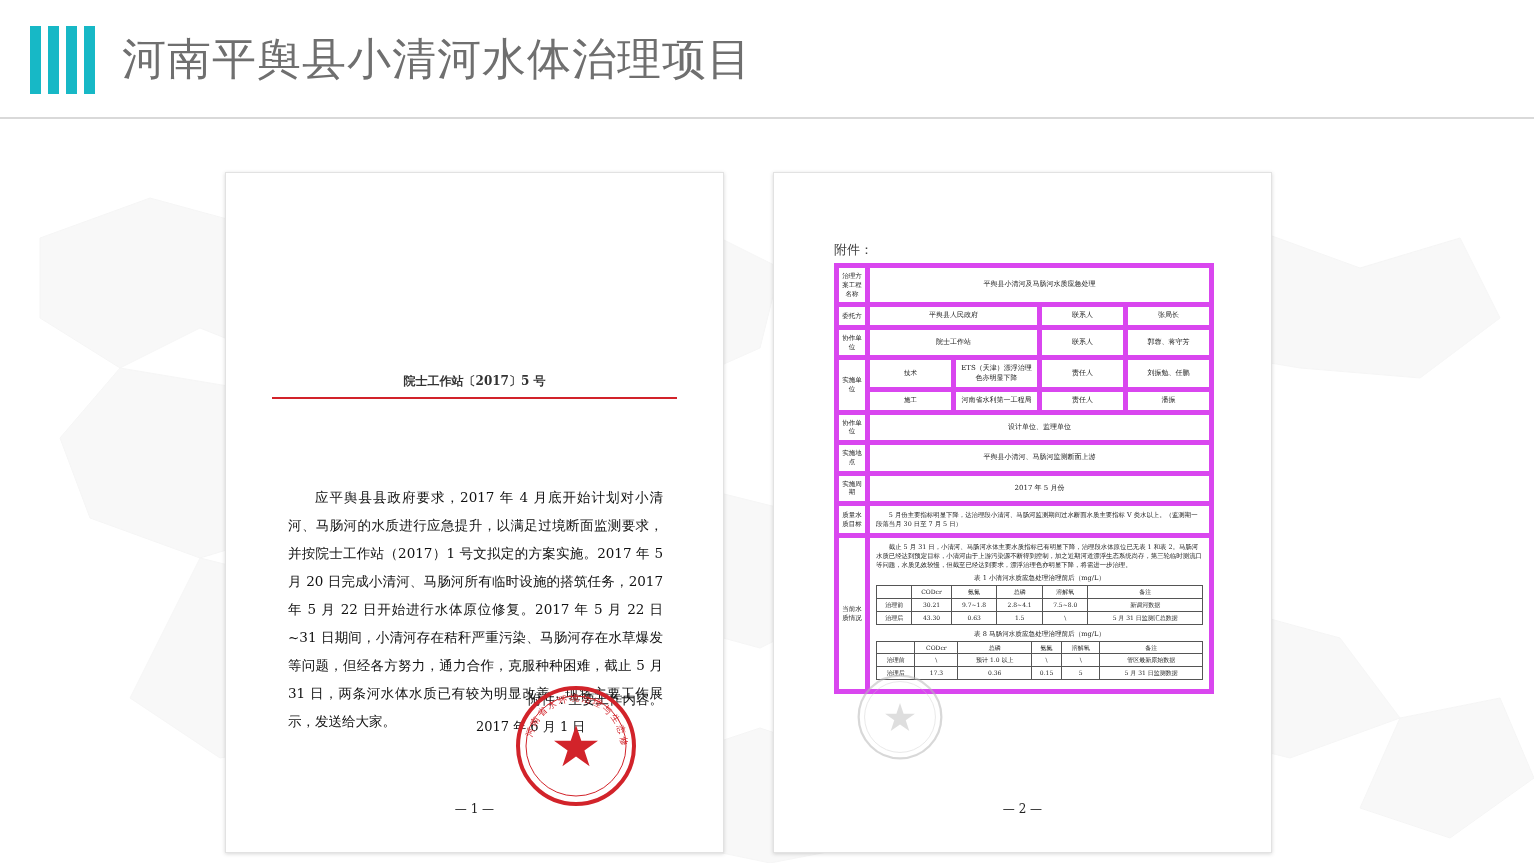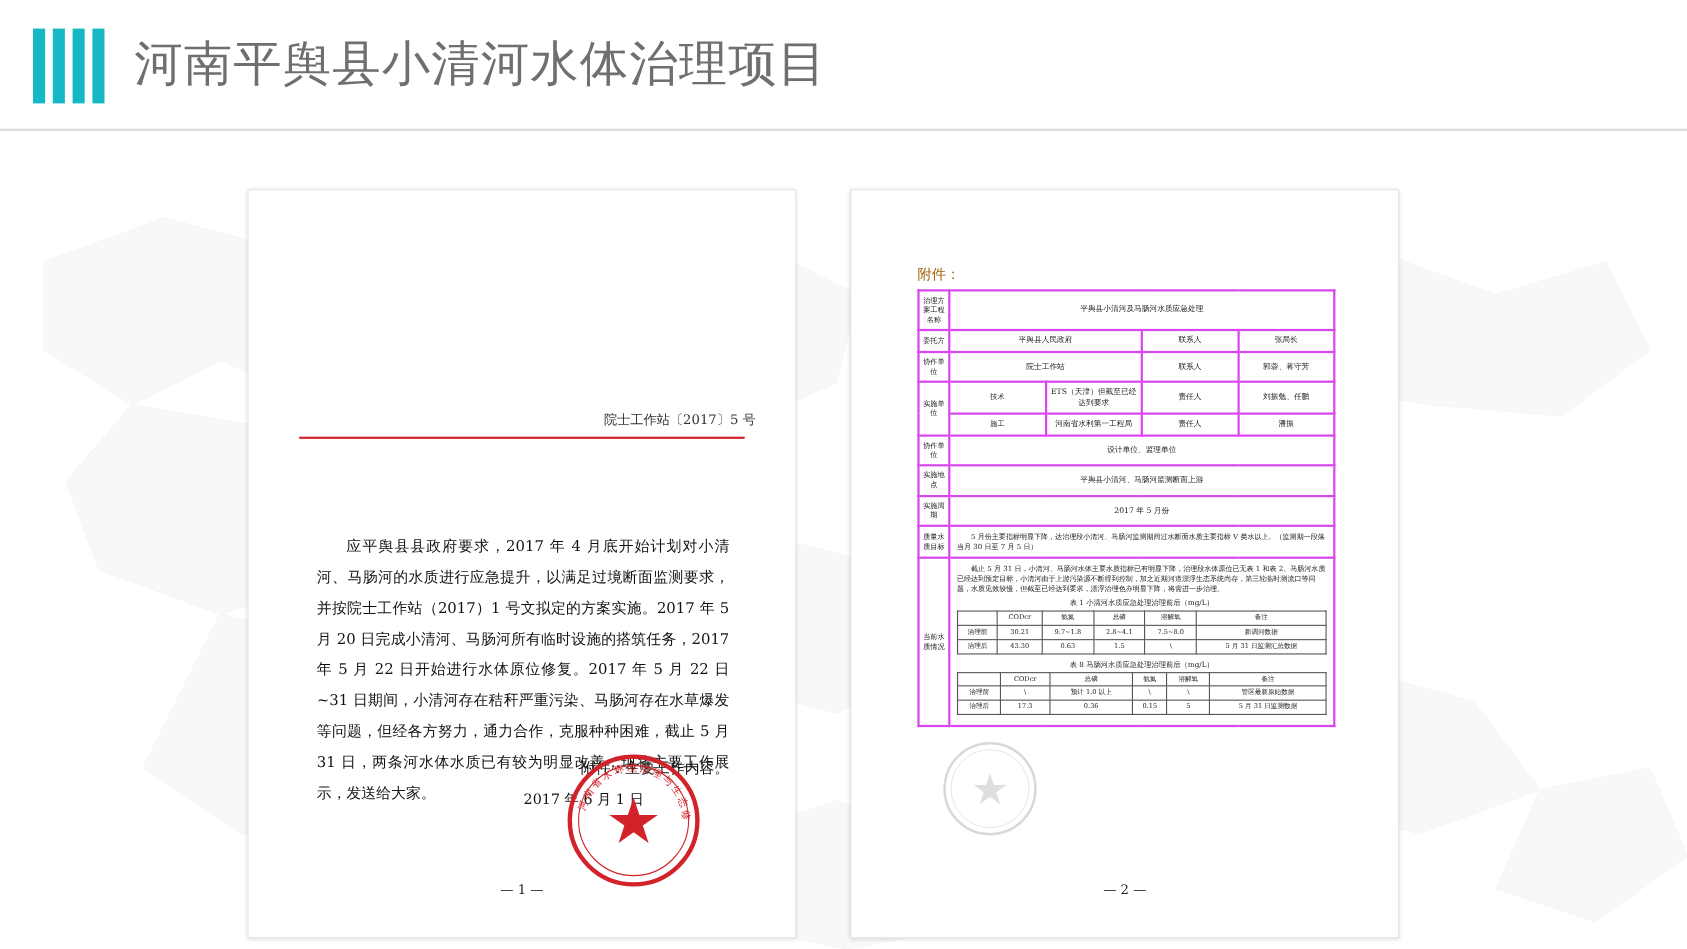--- a/index.html
+++ b/index.html
@@ -106,24 +106,25 @@
   }
   .red-title .line2 {
     letter-spacing: 14px;
     padding-left: 14px;
   }
   .doc-number {
     position: absolute;
     left: 36px;
     top: 200px;
     width: 425px;
-    text-align: right;
+    text-align: center;
     font-size: 12px;
     color: #333;
     font-family: "DejaVu Serif", "Liberation Serif", serif;
+    font-weight: bold;
   }
   .red-rule {
     position: absolute;
     left: 46px;
     top: 224px;
     width: 405px;
     height: 2px;
     background: #d2232a;
   }
   .doc-subject {
@@ -187,39 +188,39 @@
     color: #222;
     font-family: "DejaVu Serif", "Liberation Serif", serif;
   }
 
   
   .attach-label {
     position: absolute;
     left: 60px;
     top: 68px;
     font-size: 13px;
-    color: #a16207;
+    color: #404040;
     font-family: "DejaVu Serif", "Liberation Serif", serif;
   }
   .tbl-wrap {
     position: absolute;
     left: 60px;
     top: 90px;
     width: 380px;
   }
   table.main {
     width: 380px;
     border-collapse: collapse;
     table-layout: fixed;
     font-size: 7px;
     color: #1a1a1a;
     font-family: "DejaVu Serif", "Liberation Serif", serif;
   }
   table.main td {
-    border: 2px solid #d946ef;
+    border: 5px solid #d946ef;
     padding: 4px 2px;
     text-align: center;
     vertical-align: middle;
     line-height: 1.35;
   }
   td.vlabel { width: 22px; font-size: 6.5px; line-height: 1.15; }
   td.vlabel2 { width: 20px; font-size: 6.5px; line-height: 1.15; }
   .narrative {
     text-align: left !important;
     font-size: 6.4px;
@@ -342,21 +343,21 @@
           </tr>
           <tr>
             <td class="vlabel">协作单位</td>
             <td colspan="2">院士工作站</td>
             <td>联系人</td>
             <td>郭蓉、蒋守芳</td>
           </tr>
           <tr>
             <td class="vlabel" rowspan="2">实施单位</td>
             <td class="vlabel2">技术</td>
-            <td>ETS（天津）但截至已经达到要求</td>
+            <td>ETS（天津）漂浮治理色亦明显下降</td>
             <td>责任人</td>
             <td>刘振勉、任鹏</td>
           </tr>
           <tr>
             <td class="vlabel2">施工</td>
             <td>河南省水利第一工程局</td>
             <td>责任人</td>
             <td>潘振</td>
           </tr>
           <tr>

